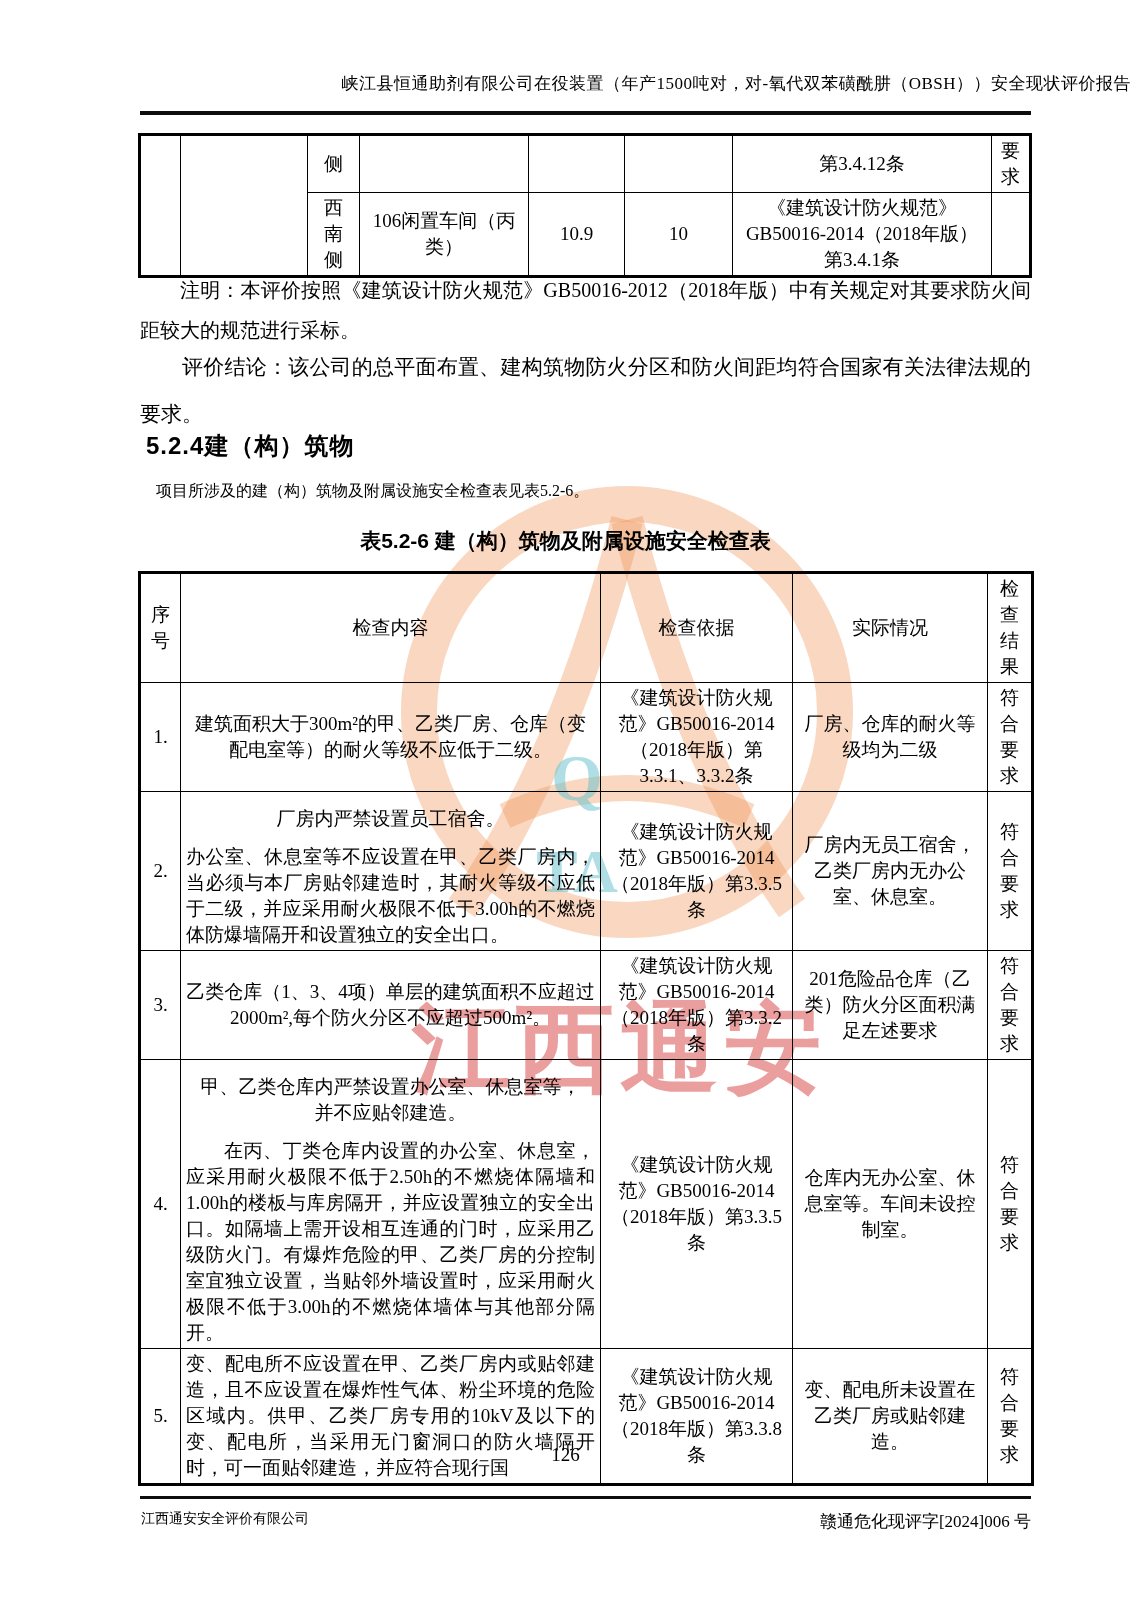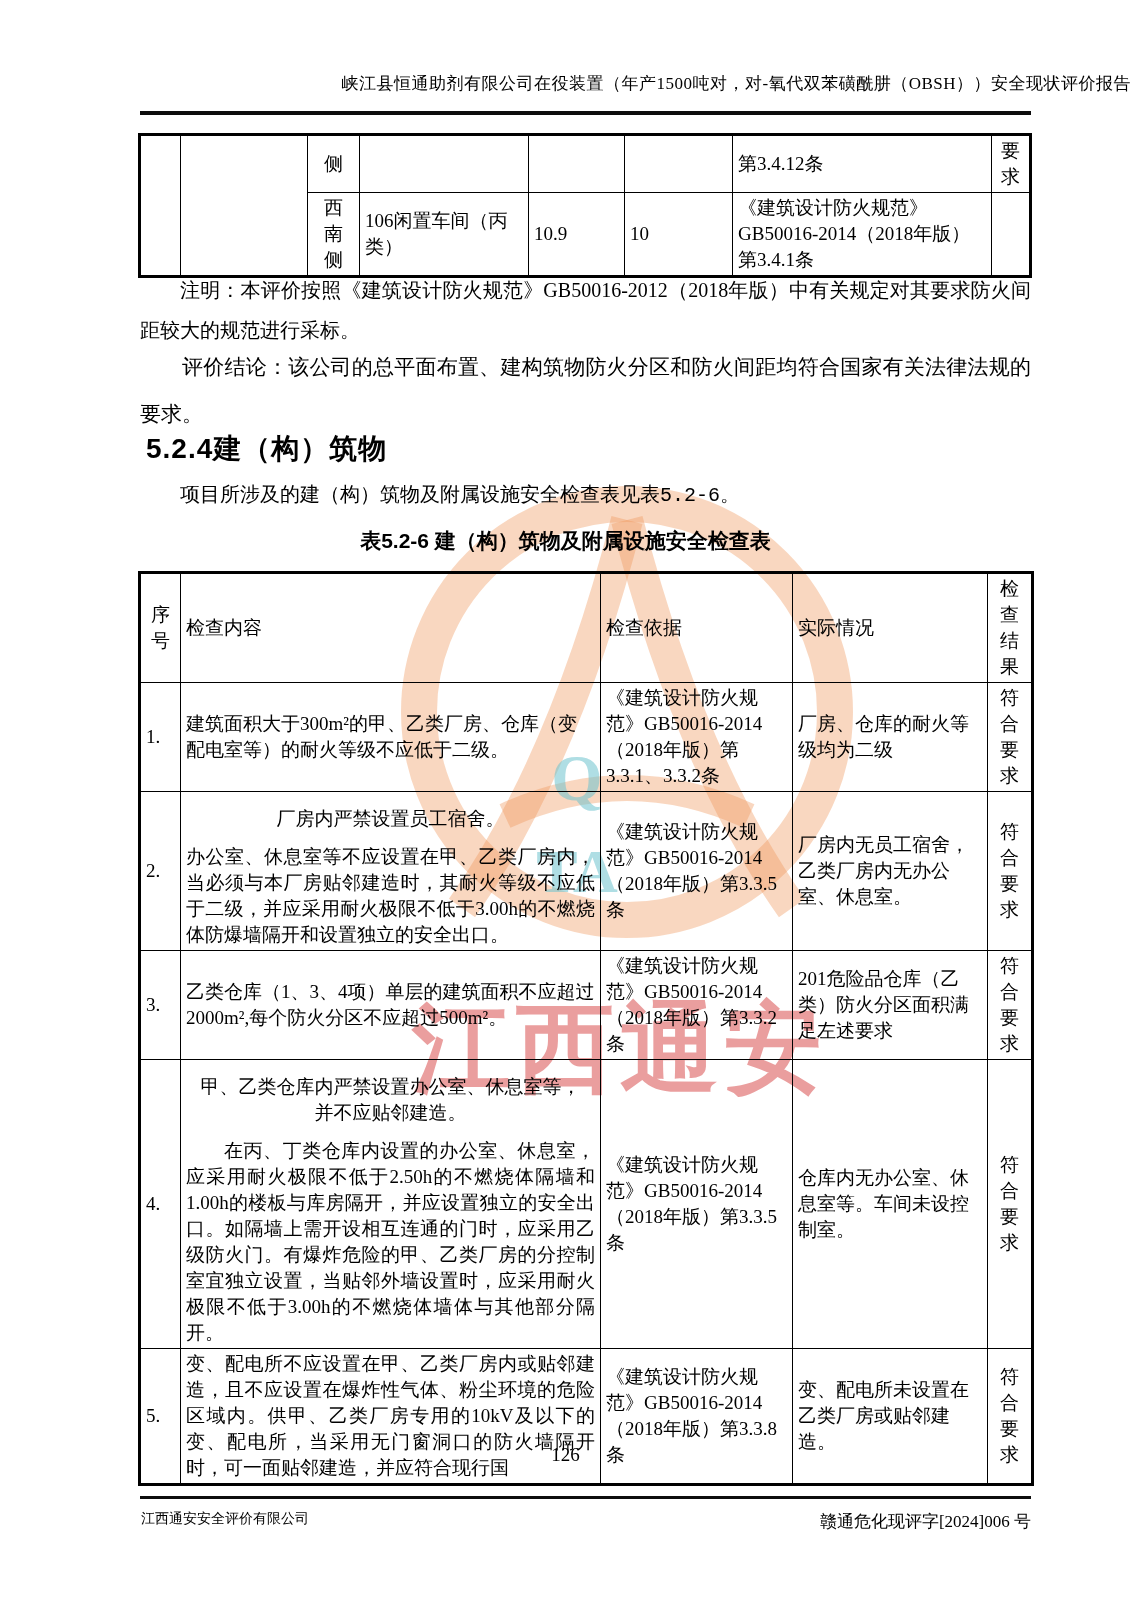--- a/index.html
+++ b/index.html
@@ -37,46 +37,46 @@
   .doc-table td{
     border:1px solid #000;
     font-size:19px;line-height:26px;
     padding:2px 5px;
     vertical-align:middle;
     overflow:hidden;
   }
   .top-table{position:absolute;top:133px;left:138px;}
   .check-table{position:absolute;top:571px;left:138px;}
   .check-table td{line-height:26px;}
-  td.c{text-align:left;}
+  td.c{text-align:center;}
   .vtext{display:inline-block;width:1em;word-break:break-all;line-height:26px;text-align:center;}
   td.vcell{text-align:center;padding:2px 0;}
   .cc-line1{text-align:center;margin:12px;}
   .cc-body{text-align:justify;text-justify:inter-character;margin:0;}
   .indent2{text-indent:2em;}
   .r5-content{text-align:justify;text-justify:inter-character;line-height:25px;}
 
   .note-para{
     position:absolute;top:270px;left:140px;width:891px;
     font-size:20px;line-height:40px;text-indent:2em;
     text-align:justify;text-justify:inter-character;
   }
   .conclusion-para{
     position:absolute;top:344px;left:140px;width:891px;
     font-size:21px;line-height:47px;text-indent:2em;
     text-align:justify;text-justify:inter-character;
   }
   .section-heading{
     position:absolute;top:430px;left:146px;
     font-family:"Liberation Sans","DejaVu Sans",sans-serif;
-    font-weight:700;font-size:28px;letter-spacing:1px;
+    font-weight:700;font-size:24px;letter-spacing:1px;
   }
   .intro-para{
-    position:absolute;top:481px;left:140px;width:891px;
-    font-size:20px;text-indent:2em;font-family:Liberation Mono, monospace;
+    position:absolute;top:481px;left:124px;width:891px;
+    font-size:16px;text-indent:2em;
   }
   .table-title{
     position:absolute;top:527px;left:0;right:0;text-align:center;
     font-family:"Liberation Sans","DejaVu Sans",sans-serif;
     font-weight:700;font-size:21px;
   }
 </style>
 </head>
 <body>
 

